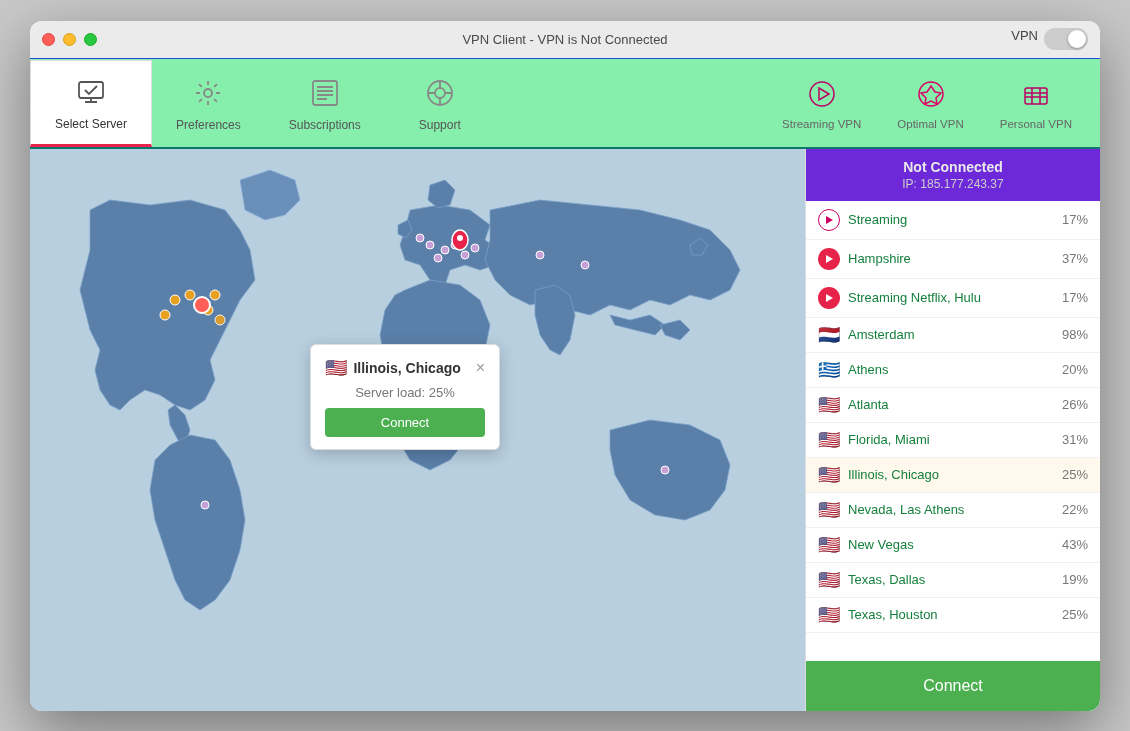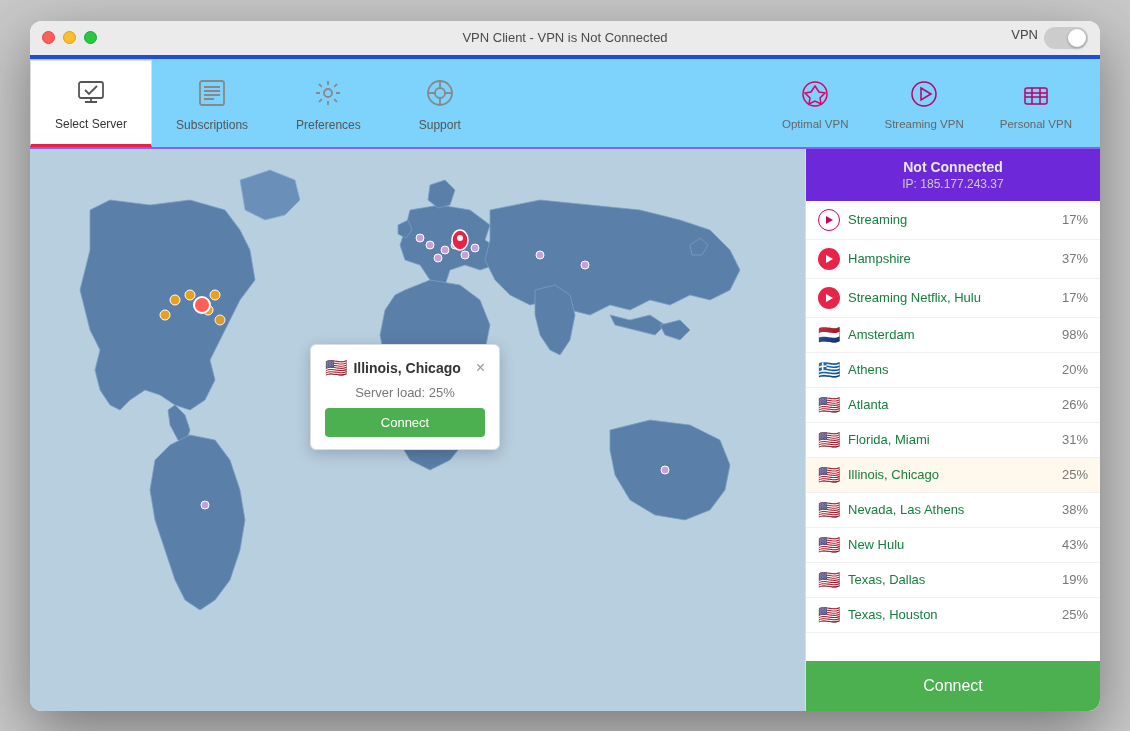--- a/index.html
+++ b/index.html
@@ -24,21 +24,21 @@
       flex-direction: column;
       position: relative;
     }
     
     .titlebar {
       background: #ebebeb;
       height: 38px;
       display: flex;
       align-items: center;
       padding: 0 12px;
-      border-bottom: 4px solid #1d4ed8;
+      border-bottom: 1px solid #1d4ed8;
       flex-shrink: 0;
       position: relative;
     }
     .traffic-lights {
       display: flex;
       gap: 8px;
       z-index: 2;
     }
     .traffic-light {
       width: 13px;
@@ -81,25 +81,25 @@
       width: 18px;
       height: 18px;
       background: #fff;
       border-radius: 50%;
       top: 2px;
       right: 2px;
       box-shadow: 0 1px 3px rgba(0,0,0,0.3);
     }
     
     .toolbar {
-      background: #7dd3fc;
+      background: #86efac;
       height: 90px;
       display: flex;
       align-items: stretch;
-      border-bottom: 2px solid #8b5cf6;
+      border-bottom: 2px solid #0f766e;
       flex-shrink: 0;
       position: relative;
     }
     .toolbar-left {
       display: flex;
       align-items: stretch;
     }
     .toolbar-item {
       display: flex;
       flex-direction: column;
@@ -355,38 +355,38 @@
             <line x1="16" y1="22" x2="16" y2="26"></line>
             <polyline points="10,14 14,18 22,10" stroke="#555"></polyline>
           </svg>
         </div>
         <span class="toolbar-item-label">Select Server</span>
       </div>
 
       <div class="toolbar-item">
         <div class="toolbar-item-icon">
           <svg viewBox="0 0 32 32" fill="none" stroke="#888" stroke-width="1.8">
+            <circle cx="16" cy="16" r="4"></circle>
+            <path d="M16 4v4M16 24v4M4 16h4M24 16h4M7.03 7.03l2.83 2.83M22.14 22.14l2.83 2.83M7.03 24.97l2.83-2.83M22.14 9.86l2.83-2.83"></path>
+          </svg>
+        </div>
+        <span class="toolbar-item-label">Preferences</span>
+      </div>
+
+      <div class="toolbar-item">
+        <div class="toolbar-item-icon">
+          <svg viewBox="0 0 32 32" fill="none" stroke="#888" stroke-width="1.8">
             <rect x="4" y="4" width="24" height="24" rx="2"></rect>
             <line x1="8" y1="10" x2="24" y2="10"></line>
             <line x1="8" y1="14" x2="24" y2="14"></line>
             <line x1="8" y1="18" x2="24" y2="18"></line>
             <line x1="8" y1="22" x2="18" y2="22"></line>
           </svg>
         </div>
         <span class="toolbar-item-label">Subscriptions</span>
-      </div>
-
-      <div class="toolbar-item">
-        <div class="toolbar-item-icon">
-          <svg viewBox="0 0 32 32" fill="none" stroke="#888" stroke-width="1.8">
-            <circle cx="16" cy="16" r="4"></circle>
-            <path d="M16 4v4M16 24v4M4 16h4M24 16h4M7.03 7.03l2.83 2.83M22.14 22.14l2.83 2.83M7.03 24.97l2.83-2.83M22.14 9.86l2.83-2.83"></path>
-          </svg>
-        </div>
-        <span class="toolbar-item-label">Preferences</span>
       </div>
 
       <div class="toolbar-item">
         <div class="toolbar-item-icon">
           <svg viewBox="0 0 32 32" fill="none" stroke="#888" stroke-width="1.8">
             <circle cx="16" cy="16" r="12"></circle>
             <circle cx="16" cy="16" r="5"></circle>
             <line x1="16" y1="4" x2="16" y2="11"></line>
             <line x1="16" y1="21" x2="16" y2="28"></line>
             <line x1="4" y1="16" x2="11" y2="16"></line>
@@ -394,36 +394,36 @@
           </svg>
         </div>
         <span class="toolbar-item-label">Support</span>
       </div>
     </div>
 
     <div class="toolbar-right">
 
       <div class="toolbar-right-item">
         <div class="toolbar-right-item-icon">
+          <svg viewBox="0 0 32 32" fill="none" stroke="#b06" stroke-width="1.5">
+            <circle cx="16" cy="16" r="12"></circle>
+            <polygon points="13,10 23,16 13,22" stroke="#b06" fill="none"></polygon>
+          </svg>
+        </div>
+        <span class="toolbar-right-item-label">Streaming VPN</span>
+      </div>
+
+      <div class="toolbar-right-item">
+        <div class="toolbar-right-item-icon">
           <svg viewBox="0 0 32 32" fill="none" stroke="#d06" stroke-width="1.5">
             <circle cx="16" cy="16" r="12"></circle>
             <polygon points="16,8 20,14 26,15 21,20 22,26 16,23 10,26 11,20 6,15 12,14" stroke="#d06" fill="none"></polygon>
           </svg>
         </div>
         <span class="toolbar-right-item-label">Optimal VPN</span>
-      </div>
-
-      <div class="toolbar-right-item">
-        <div class="toolbar-right-item-icon">
-          <svg viewBox="0 0 32 32" fill="none" stroke="#b06" stroke-width="1.5">
-            <circle cx="16" cy="16" r="12"></circle>
-            <polygon points="13,10 23,16 13,22" stroke="#b06" fill="none"></polygon>
-          </svg>
-        </div>
-        <span class="toolbar-right-item-label">Streaming VPN</span>
       </div>
 
       <div class="toolbar-right-item">
         <div class="toolbar-right-item-icon">
           <svg viewBox="0 0 32 32" fill="none" stroke="#b06" stroke-width="1.5">
             <rect x="5" y="10" width="22" height="16" rx="2"></rect>
             <line x1="5" y1="15" x2="27" y2="15"></line>
             <line x1="5" y1="19" x2="27" y2="19"></line>
             <line x1="12" y1="10" x2="12" y2="26"></line>
             <line x1="20" y1="10" x2="20" y2="26"></line>
@@ -570,25 +570,25 @@
             <span class="server-load">31%</span>
           </div>
           <div class="server-item highlighted">
             <span style="font-size: 18px; line-height: 1; flex-shrink: 0; width: 22px; text-align: center;">🇺🇸</span>
             <span class="server-name">Illinois, Chicago</span>
             <span class="server-load">25%</span>
           </div>
           <div class="server-item">
             <span style="font-size: 18px; line-height: 1; flex-shrink: 0; width: 22px; text-align: center;">🇺🇸</span>
             <span class="server-name">Nevada, Las Athens</span>
-            <span class="server-load">38%</span>
+            <span class="server-load">22%</span>
           </div>
           <div class="server-item">
             <span style="font-size: 18px; line-height: 1; flex-shrink: 0; width: 22px; text-align: center;">🇺🇸</span>
-            <span class="server-name">New Hulu</span>
+            <span class="server-name">New Vegas</span>
             <span class="server-load">43%</span>
           </div>
           <div class="server-item">
             <span style="font-size: 18px; line-height: 1; flex-shrink: 0; width: 22px; text-align: center;">🇺🇸</span>
             <span class="server-name">Texas, Dallas</span>
             <span class="server-load">19%</span>
           </div>
           <div class="server-item">
             <span style="font-size: 18px; line-height: 1; flex-shrink: 0; width: 22px; text-align: center;">🇺🇸</span>
             <span class="server-name">Texas, Houston</span>

